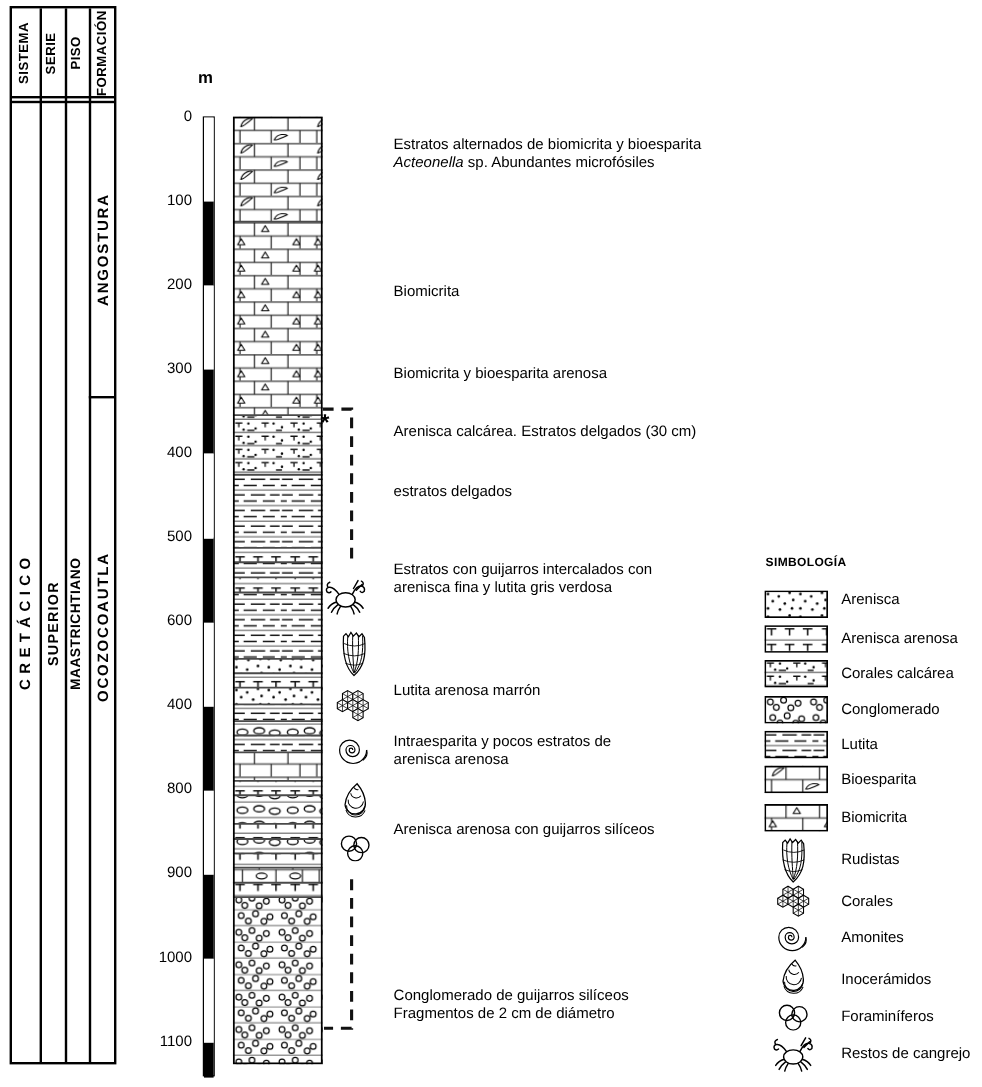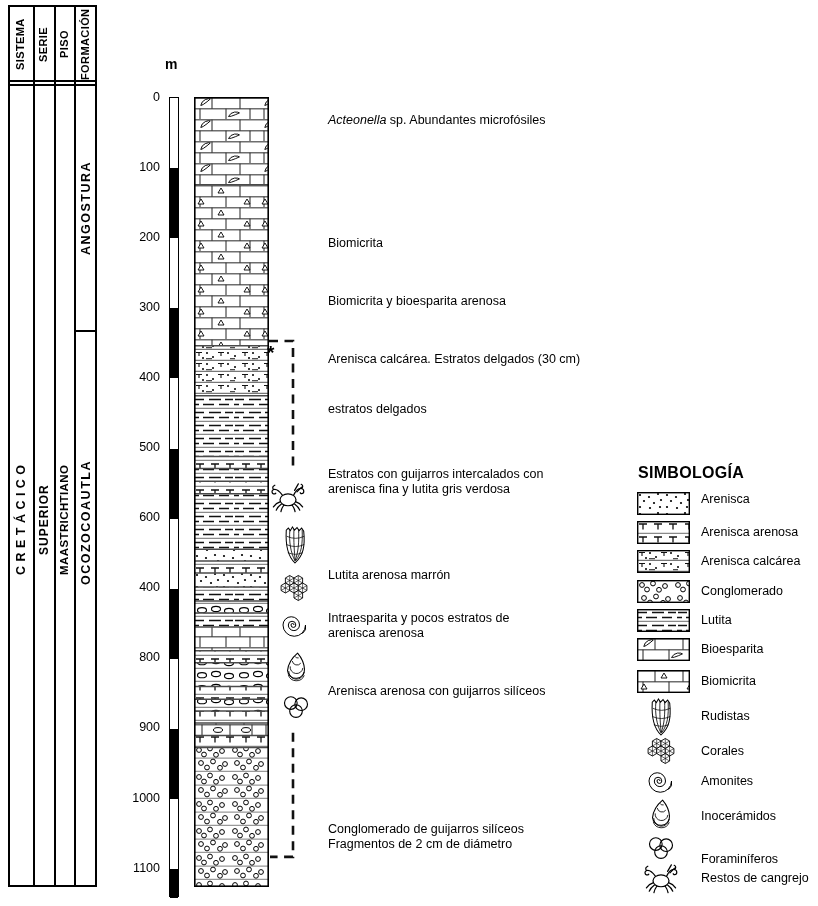--- a/index.html
+++ b/index.html
@@ -19,21 +19,21 @@
   .tick-label{position:absolute;left:118px;width:42px;text-align:right;font-size:12.5px}
   .scale-bar{position:absolute;left:169px;top:97px;width:10px;height:800px;
              border:1.5px solid #000;box-sizing:border-box;background:#fff}
   .bar-seg{position:absolute;left:0;right:0}
   .column-svg{position:absolute;left:194px;top:97px}
   .overlay-svg{position:absolute;left:0;top:0;pointer-events:none}
   .anno{position:absolute;left:328px;font-size:12.5px;line-height:14.6px;white-space:nowrap}
   .it{font-style:italic}
   .asterisk{position:absolute;font-size:19px;font-weight:bold;line-height:19px}
   .fossil{position:absolute}
-  .legend-title{position:absolute;left:638px;top:464px;font-weight:bold;font-size:16px;letter-spacing:0.3px}
+  .legend-title{position:absolute;left:638px;top:464px;font-weight:bold;font-size:10px;letter-spacing:0.3px}
   .legend-label{position:absolute;left:701px;font-size:12.5px;white-space:nowrap}
   .legend-swatch{position:absolute;left:637px}
   .defs-svg{position:absolute;width:0;height:0}
 </style>
 </head>
 <body>
 
 <div class="page">
 
   <svg class="defs-svg">
@@ -315,26 +315,27 @@
       <svg class="fossil" viewBox="-10 -17 20 34" width="22" height="36" style="left: 285px; top: 651.016px;">
         <use href="#sym-inoceramidos" xlink:href="#sym-inoceramidos"></use>
       </svg>
       <svg class="fossil" viewBox="-12 -10 24 20" width="28" height="23" style="left: 282px; top: 695.37px;">
         <use href="#sym-foraminiferos" xlink:href="#sym-foraminiferos"></use>
       </svg>
     </div>
 
   <div id="annotations">
       <div class="anno" style="top: 113px;">
+        <div><span>Estratos alternados de biomicrita y bioesparita</span></div>
         <div><span class="it">Acteonella</span><span> sp. Abundantes microfósiles</span></div>
       </div>
       <div class="anno" style="top: 236px;">
         <div><span>Biomicrita</span></div>
       </div>
-      <div class="anno" style="top: 294px;">
+      <div class="anno" style="top: 304px;">
         <div><span>Biomicrita y bioesparita arenosa</span></div>
       </div>
       <div class="anno" style="top: 352px;">
         <div><span>Arenisca calcárea. Estratos delgados (30 cm)</span></div>
       </div>
       <div class="anno" style="top: 402px;">
         <div><span>estratos delgados</span></div>
       </div>
       <div class="anno" style="top: 467px;">
         <div><span>Estratos con guijarros intercalados con</span></div>
@@ -365,21 +366,21 @@
       <div class="legend-label" style="top: 492px;">Arenisca</div>
       <svg class="legend-swatch" width="53" height="23" viewBox="0 0 53 23" style="top: 521px;">
         <rect width="53" height="23" fill="url(#p-arenisca-arenosa)"></rect>
         <rect x="0.7" y="0.7" width="51.6" height="21.6" fill="none" stroke="#000" stroke-width="1.4"></rect>
       </svg>
       <div class="legend-label" style="top: 525px;">Arenisca arenosa</div>
       <svg class="legend-swatch" width="53" height="23" viewBox="0 0 53 23" style="top: 550px;">
         <rect width="53" height="23" fill="url(#p-arenisca-calcarea)"></rect>
         <rect x="0.7" y="0.7" width="51.6" height="21.6" fill="none" stroke="#000" stroke-width="1.4"></rect>
       </svg>
-      <div class="legend-label" style="top: 554px;">Arenisca calcárea</div>
+      <div class="legend-label" style="top: 554px;">Corales calcárea</div>
       <svg class="legend-swatch" width="53" height="23" viewBox="0 0 53 23" style="top: 580px;">
         <rect width="53" height="23" fill="url(#p-conglomerado-legend)"></rect>
         <rect x="0.7" y="0.7" width="51.6" height="21.6" fill="none" stroke="#000" stroke-width="1.4"></rect>
       </svg>
       <div class="legend-label" style="top: 584px;">Conglomerado</div>
       <svg class="legend-swatch" width="53" height="23" viewBox="0 0 53 23" style="top: 609px;">
         <rect width="53" height="23" fill="url(#p-lutita)"></rect>
         <rect x="0.7" y="0.7" width="51.6" height="21.6" fill="none" stroke="#000" stroke-width="1.4"></rect>
       </svg>
       <div class="legend-label" style="top: 613px;">Lutita</div>
@@ -405,20 +406,20 @@
         <use href="#sym-amonites" xlink:href="#sym-amonites"></use>
       </svg>
       <div class="legend-label" style="top: 774px;">Amonites</div>
       <svg class="fossil" viewBox="-10 -17 20 34" width="22" height="36" style="left: 650px; top: 798px;">
         <use href="#sym-inoceramidos" xlink:href="#sym-inoceramidos"></use>
       </svg>
       <div class="legend-label" style="top: 809px;">Inocerámidos</div>
       <svg class="fossil" viewBox="-12 -10 24 20" width="28" height="23" style="left: 647px; top: 835.5px;">
         <use href="#sym-foraminiferos" xlink:href="#sym-foraminiferos"></use>
       </svg>
-      <div class="legend-label" style="top: 840px; margin-top: 12px;">Foraminíferos</div>
+      <div class="legend-label" style="top: 840px;">Foraminíferos</div>
       <svg class="fossil" viewBox="-19 -17 38 34" width="36" height="32" style="left: 643px; top: 862px;">
         <use href="#sym-crab" xlink:href="#sym-crab"></use>
       </svg>
       <div class="legend-label" style="top: 871px;">Restos de cangrejo</div>
     </div>
 
 </div>
 
 </body></html>

